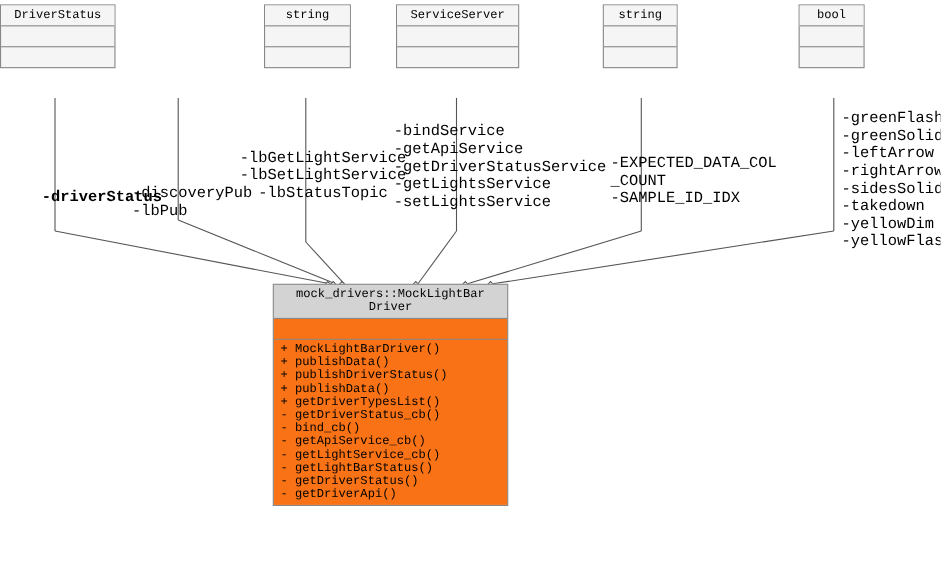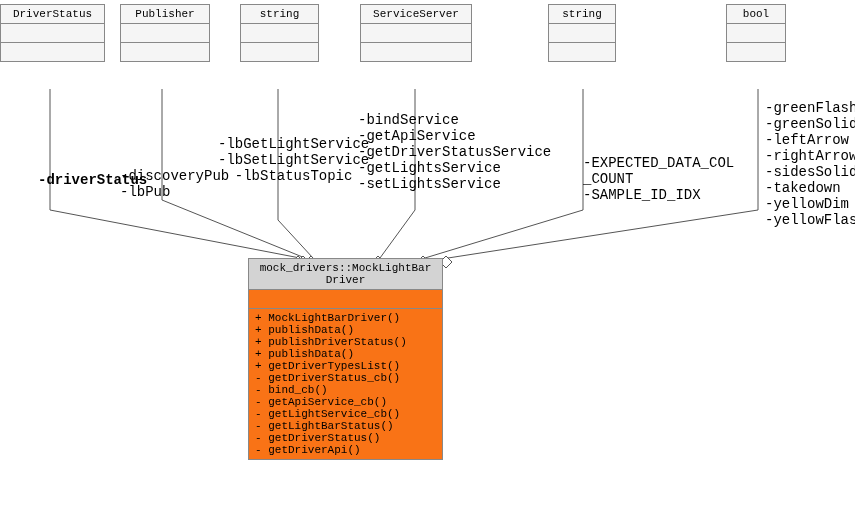--- a/index.html
+++ b/index.html
@@ -95,25 +95,20 @@
     <line x1="758" y1="210" x2="448" y2="258" stroke="#555" stroke-width="1"></line>
     <polygon points="446,256 452,262 446,268 440,262" fill="white" stroke="#555" stroke-width="1"></polygon>
   </svg>
 
   <div class="uml-box" style="left:0px; top:4px; width:105px;">
     <div class="uml-box-header">DriverStatus</div>
     <div class="uml-box-section">&nbsp;</div>
     <div class="uml-box-section">&nbsp;</div>
   </div>
 
-  <div class="uml-box" style="left:120px; top:4px; width:90px;">
-    <div class="uml-box-header">Publisher</div>
-    <div class="uml-box-section">&nbsp;</div>
-    <div class="uml-box-section">&nbsp;</div>
-  </div>
 
   <div class="uml-box" style="left:240px; top:4px; width:79px;">
     <div class="uml-box-header">string</div>
     <div class="uml-box-section">&nbsp;</div>
     <div class="uml-box-section">&nbsp;</div>
   </div>
 
   <div class="uml-box" style="left:360px; top:4px; width:112px;">
     <div class="uml-box-header">ServiceServer</div>
     <div class="uml-box-section">&nbsp;</div>
@@ -125,21 +120,21 @@
     <div class="uml-box-section">&nbsp;</div>
     <div class="uml-box-section">&nbsp;</div>
   </div>
 
   <div class="uml-box" style="left:726px; top:4px; width:60px;">
     <div class="uml-box-header">bool</div>
     <div class="uml-box-section">&nbsp;</div>
     <div class="uml-box-section">&nbsp;</div>
   </div>
 
-  <div class="uml-box main-box" style="left:248px; top:258px; width:195px;">
+  <div class="uml-box main-box" style="left:248px; top:258px; width:214px;">
     <div class="uml-box-header">mock_drivers::MockLightBar<br>Driver</div>
     <div class="uml-box-section">&nbsp;</div>
     <div class="uml-box-section">
       <div>+ MockLightBarDriver()</div>
       <div>+ publishData()</div>
       <div>+ publishDriverStatus()</div>
       <div>+ publishData()</div>
       <div>+ getDriverTypesList()</div>
       <div>- getDriverStatus_cb()</div>
       <div>- bind_cb()</div>
@@ -152,17 +147,17 @@
   </div>
 
   <div class="edge-label" style="left:38px; top:172px;font-weight:bold;">-driverStatus</div>
 
   <div class="edge-label" style="left:120px; top:168px;">-discoveryPub<br>-lbPub</div>
 
   <div class="edge-label" style="left:218px; top:136px;text-align:center;">-lbGetLightService<br>-lbSetLightService<br>-lbStatusTopic</div>
 
   <div class="edge-label" style="left:358px; top:112px;">-bindService<br>-getApiService<br>-getDriverStatusService<br>-getLightsService<br>-setLightsService</div>
 
-  <div class="edge-label" style="left:555px; top:155px;margin-left:28px;">-EXPECTED_DATA_COL<br>_COUNT<br>-SAMPLE_ID_IDX</div>
+  <div class="edge-label" style="left:555px; top:141px;">-EXPECTED_DATA_COL<br>_COUNT<br>-SAMPLE_ID_IDX</div>
 
   <div class="edge-label" style="left:765px; top:100px;">-greenFlash<br>-greenSolid<br>-leftArrow<br>-rightArrow<br>-sidesSolid<br>-takedown<br>-yellowDim<br>-yellowFlash</div>
 
 </div>
 
 </body></html>

